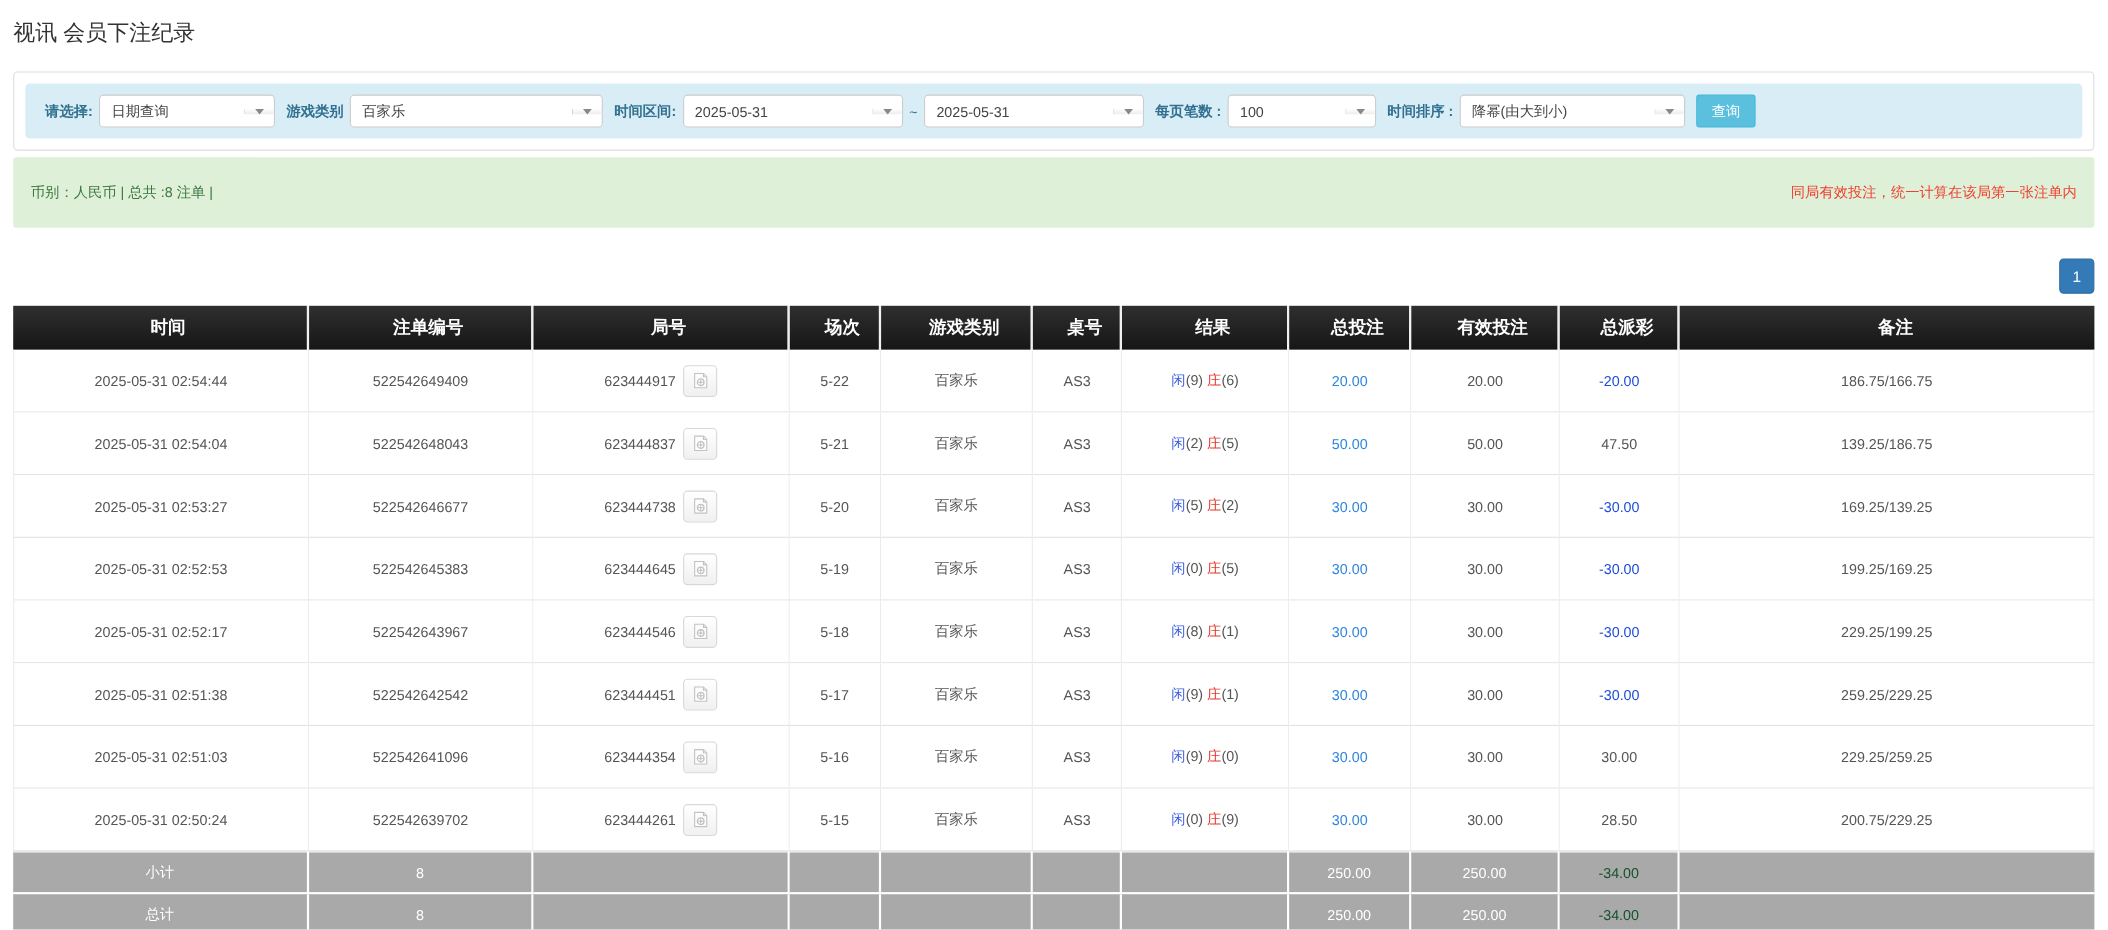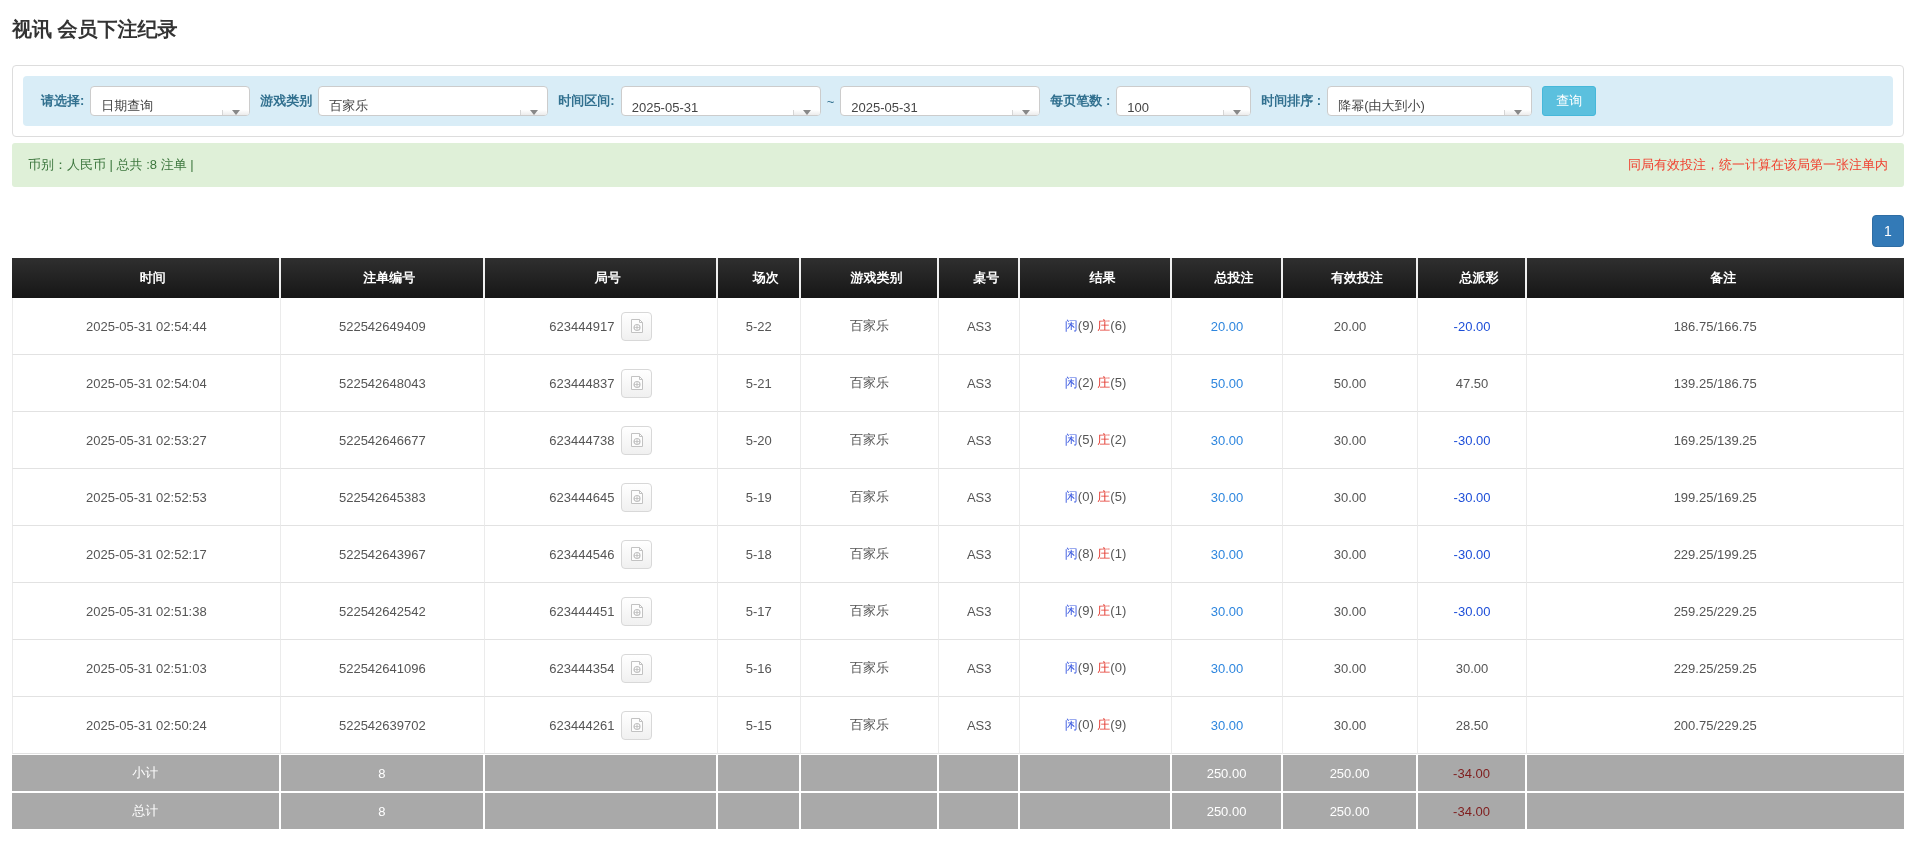--- a/index.html
+++ b/index.html
@@ -1,61 +1,61 @@
 <!DOCTYPE html>
 <html><head>
 <meta charset="utf-8">
 <style>
   html,body{margin:0;padding:0;}
   body{
     width:1916px;height:845px;overflow:hidden;background:#fff;
     font-family:"Liberation Sans","DejaVu Sans",sans-serif;
   }
   .page{padding:0 12px;}
-  h1.page-title{margin:16px 0 0;font-size:20px;font-weight:700;color:#333;}
+  h1.page-title{margin:16px 0 0;font-size:20px;font-weight:400;color:#333;}
 
   
   .filter-panel{margin-top:22px;border:1px solid #ddd;border-radius:4px;padding:10px;background:#fff;}
   .filter-strip{display:flex;align-items:center;background:#d9edf7;border-radius:4px;padding:10px 8px;}
   .flabel{font-weight:bold;color:#31708f;font-size:13px;margin:0 6px 0 10px;white-space:nowrap;}
-  .dd{display:flex;align-items:flex-end;height:30px;background:#fff;border:1px solid #ccc;border-radius:4px;box-sizing:border-box;}
+  .dd{display:flex;align-items:center;height:30px;background:#fff;border:1px solid #ccc;border-radius:4px;box-sizing:border-box;}
   .dd-val{flex:1;display:flex;align-items:center;padding:0 10px;font-size:13px;color:#444;white-space:nowrap;overflow:hidden;}
   .dd-btn{width:26px;border-left:1px solid #d5d5d5;background:linear-gradient(#fefefe,#ececec);display:flex;align-items:center;justify-content:center;border-radius:0 3px 3px 0;cursor:pointer;}
   .caret{width:0;height:0;border-left:4px solid transparent;border-right:4px solid transparent;border-top:5px solid #888;}
   .tilde{color:#31708f;font-size:13px;margin:0 6px;}
   .w160{width:160px}.w230{width:230px}.w200{width:200px}.w135{width:135px}.w205{width:205px}
   .search-btn{height:30px;padding:0 13px;background:#5bc0de;border:1px solid #46b8da;color:#fff;font-size:13px;border-radius:3px;margin-left:10px;cursor:pointer;}
 
   
-  .summary-bar{margin-top:6px;height:44px;background:#dff0d8;border-radius:3px;display:flex;align-items:center;justify-content:space-between;padding:0 16px;}
+  .summary-bar{margin-top:6px;height:64px;background:#dff0d8;border-radius:3px;display:flex;align-items:center;justify-content:space-between;padding:0 16px;}
   .summary-left{color:#3c763d;font-size:13px;}
   .summary-right{color:#f0402f;font-size:13px;}
 
   
   .pager{display:flex;justify-content:flex-end;}
   .pager.top{margin:28px 0 11px;}
   .page-btn{width:32px;height:32px;background:#337ab7;border:1px solid #2e6da4;color:#fff;border-radius:4px;font-size:14px;cursor:pointer;}
 
   
   table.records{width:100%;border-spacing:0;border-collapse:separate;font-size:13px;table-layout:fixed;}
   .c0{width:14.2%}.c1{width:10.8%}.c2{width:12.3%}.c3{width:4.4%}.c4{width:7.3%}.c5{width:4.3%}
   .c6{width:8.0%}.c7{width:5.9%}.c8{width:7.1%}.c9{width:5.8%}.c10{width:19.9%}
-  thead th{background:linear-gradient(#2f2f2f,#161616);color:#fff;font-weight:bold;height:38px;border-right:2px solid #f0f0f0;font-size:13px;text-align:center;padding-left:16px;}
+  thead th{background:linear-gradient(#2f2f2f,#161616);color:#fff;font-weight:bold;height:38px;border-right:2px solid #f0f0f0;font-size:16px;text-align:center;padding-left:16px;}
   thead th:last-child{border-right:none;font-family:Liberation Mono, monospace;}
   tbody td{height:54px;text-align:center;color:#555;border-bottom:1px solid #e2e2e2;border-right:1px solid #ebebeb;background:#fff;}
   tbody tr td:first-child{border-left:1px solid #ebebeb;}
   tbody tr td:last-child{border-right:1px solid #ebebeb;}
   tfoot td{height:34px;background:#a9a9a9;color:#fff;border-right:2px solid #fff;border-bottom:2px solid #fff;text-align:center;font-size:13px;}
   tfoot tr td:last-child{border-right:none;}
   tfoot tr:first-child td{border-top:1px solid #fff;}
   .amt-link{color:#2e86de;cursor:pointer;}
   .result-p{color:#3c5be0;}
   .result-b{color:#e3382e;}
   .payout.neg{color:#1d4ed8;}
-  tfoot .payout.neg{color:#7f1d1d;}
+  tfoot .payout.neg{color:#14532d;}
   .round-wrap{display:inline-flex;align-items:center;}
   .video-btn{width:31px;height:29px;border:1px solid #d8d8d8;border-radius:4px;background:linear-gradient(#ffffff,#f0f0f0);display:inline-flex;align-items:center;justify-content:center;margin-left:7px;cursor:pointer;}
 </style>
 </head>
 <body>
 
 <div class="page">
 
   <h1 class="page-title">视讯 会员下注纪录</h1>
 

